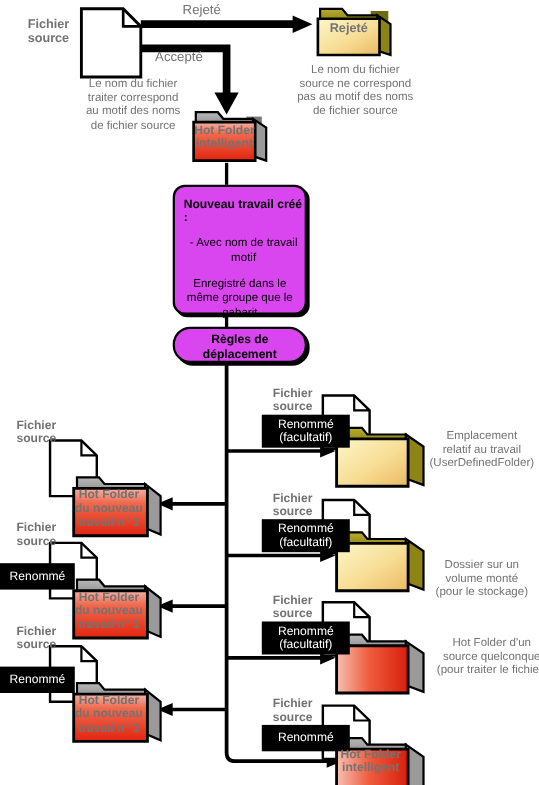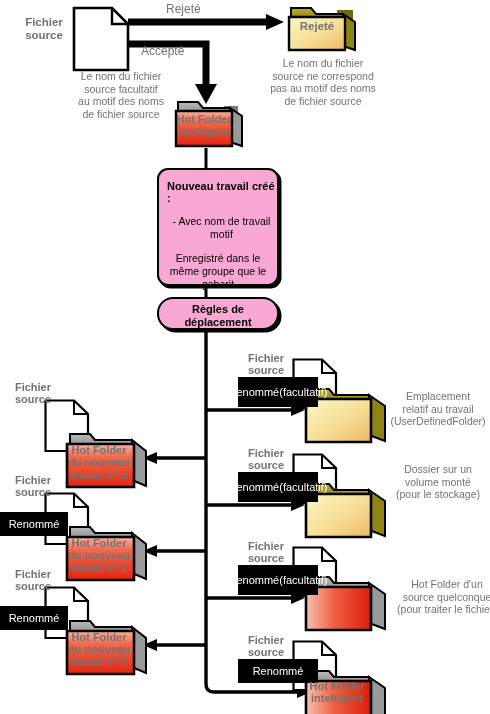--- a/index.html
+++ b/index.html
@@ -7,24 +7,24 @@
   #stage{position:relative;width:490px;height:714px;overflow:hidden;background:#fff;}
   #svgroot{position:absolute;left:0;top:0;width:490px;height:714px;}
   .lbl{position:absolute;color:#737373;line-height:1.16;}
   .bold{font-weight:bold;}
   .ctr{text-align:center;}
   .lft{text-align:center;}
 
   
   .strip{position:absolute;background:#000;color:#fff;
          font-size:11px;line-height:12.5px;text-align:center;
-         display:flex;align-items:center;justify-content:center;}
+         display:flex;flex-direction:column;align-items:center;justify-content:center;}
 
   
-  .rbox{position:absolute;background:#f9a8d4;border:2px solid #000;border-radius:11px;
+  .rbox{position:absolute;background:#d946ef;border:2px solid #000;border-radius:11px;
         box-sizing:border-box;box-shadow:2.5px 2.5px 0 #000;}
 
   .t-title{font-weight:bold;font-size:11px;}
   .t-body{font-size:10.5px;line-height:13px;}
 </style>
 </head>
 <body>
 
 <div id="stage">
 
@@ -194,21 +194,21 @@
   <div class="lbl bold ctr" style="left:18px;top:16px;width:52px;font-size:11.5px;">
     <div>Fichier</div>
     <div>source</div>
   </div>
 
   <div class="lbl" style="left:166px;top:3px;font-size:12px;">Rejeté</div>
   <div class="lbl" style="left:141px;top:45px;font-size:12px;">Accepté</div>
 
   <div class="lbl ctr" style="left:56px;top:70px;width:130px;font-size:10.5px;line-height:12.6px;">
     <div>Le nom du fichier</div>
-    <div>source facultatif</div>
+    <div>traiter correspond</div>
     <div>au motif des noms</div>
     <div>de fichier source</div>
   </div>
 
   <div class="lbl bold ctr" style="left:289px;top:20px;width:56px;font-size:11.5px;">Rejeté</div>
 
   <div class="lbl ctr" style="left:248px;top:57px;width:150px;font-size:10.5px;line-height:12.6px;">
     <div>Le nom du fichier</div>
     <div>source ne correspond</div>
     <div>pas au motif des noms</div>
@@ -255,21 +255,21 @@
   </div>
 
   <div class="lbl bold ctr" style="left:240px;top:447px;width:52px;font-size:11px;line-height:12.4px;">
     <div>Fichier</div>
     <div>source</div>
   </div>
   <div class="strip" style="left:238px;top:472px;width:80px;height:30px;">
     <div>Renommé</div>
     <div>(facultatif)</div>
   </div>
-  <div class="lbl ctr" style="left:388px;top:463px;width:100px;font-size:10.5px;line-height:12.6px;">
+  <div class="lbl ctr" style="left:388px;top:507px;width:100px;font-size:10.5px;line-height:12.6px;">
     <div>Dossier sur un</div>
     <div>volume monté</div>
     <div>(pour le stockage)</div>
   </div>
 
   <div class="lbl bold ctr" style="left:240px;top:540px;width:52px;font-size:11px;line-height:12.4px;">
     <div>Fichier</div>
     <div>source</div>
   </div>
   <div class="strip" style="left:238px;top:565px;width:80px;height:30px;">

